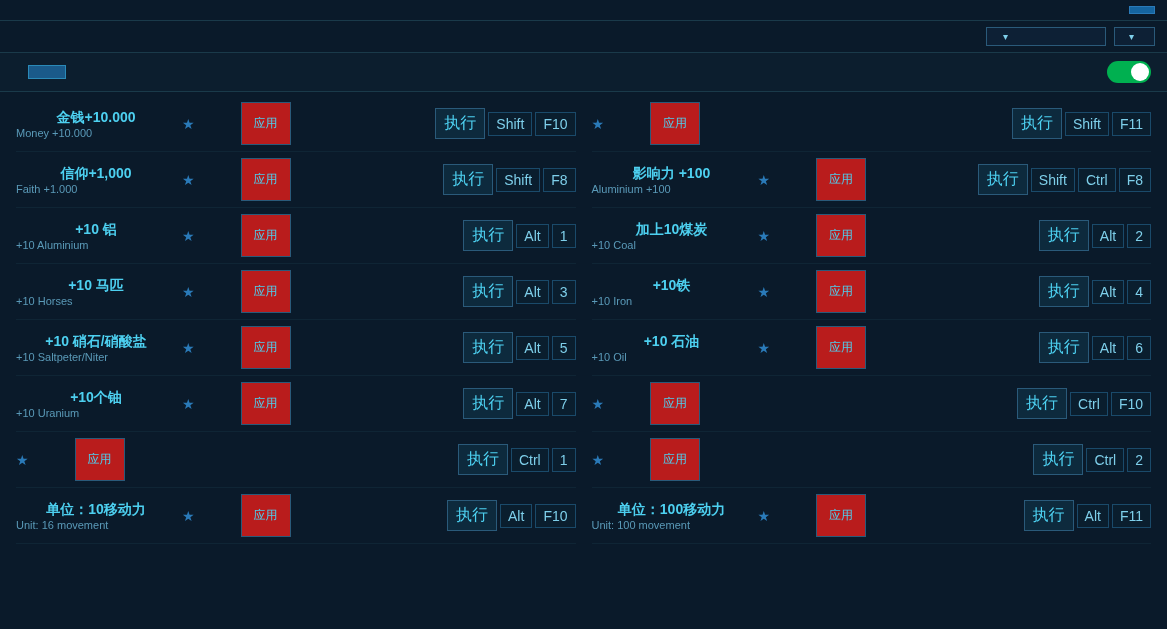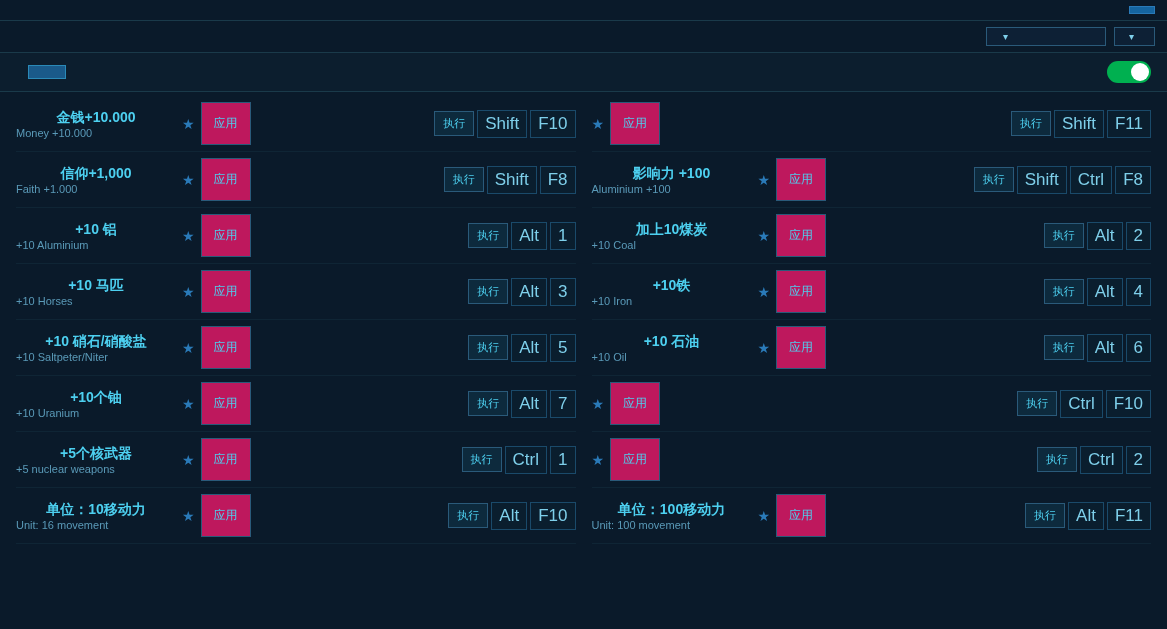--- a/index.html
+++ b/index.html
@@ -188,53 +188,54 @@
     .buff-name-en {
       color: #5a9ab8;
       font-size: 11px;
     }
     .star-icon {
       color: #2a7ab8;
       font-size: 14px;
       cursor: pointer;
     }
     .btn-apply {
-      background: #be185d;
+      background: #b91c1c;
       border: 1px solid #2a5a7a;
       color: #4dd0f0;
       padding: 12px 12px;
       font-size: 12px;
       cursor: pointer;
       font-family: inherit;
       flex-shrink: 0;
       min-width: 50px;
+      margin-left: 40px;
     }
 
     .exec-section {
       display: flex;
       align-items: center;
       gap: 3px;
       margin-left: auto;
       flex-shrink: 0;
     }
     .btn-exec {
       background: #0d2a3d;
       border: 1px solid #2a5a7a;
       color: #4dd0f0;
       padding: 4px 8px;
-      font-size: 11px;
+      font-size: 16px;
       cursor: pointer;
       font-family: inherit;
     }
     .key-btn {
       background: #0a1e2e;
       border: 1px solid #1a4a6a;
       color: #7ecfea;
       padding: 3px 7px;
-      font-size: 17px;
+      font-size: 14px;
       font-family: inherit;
       cursor: pointer;
     }
   </style>
 </head>
 <body>
 
 <div class="header-top">
   <span class="app-title"></span>
   <div class="header-right">
@@ -346,24 +347,20 @@
         </div>
         <span class="star-icon">★</span>
         <button class="btn-apply">应用</button>
         <div class="exec-section">
           <button class="btn-exec">执行</button>
           <button class="key-btn">Alt</button>
           <button class="key-btn">7</button>
         </div>
       </div>
       <div class="buff-row">
-        <div class="buff-name-block">
-          <div class="buff-name-zh">+5个核武器</div>
-          <div class="buff-name-en">+5 nuclear weapons</div>
-        </div>
         <span class="star-icon">★</span>
         <button class="btn-apply">应用</button>
         <div class="exec-section">
           <button class="btn-exec">执行</button>
           <button class="key-btn">Ctrl</button>
           <button class="key-btn">1</button>
         </div>
       </div>
       <div class="buff-row">
         <div class="buff-name-block">

